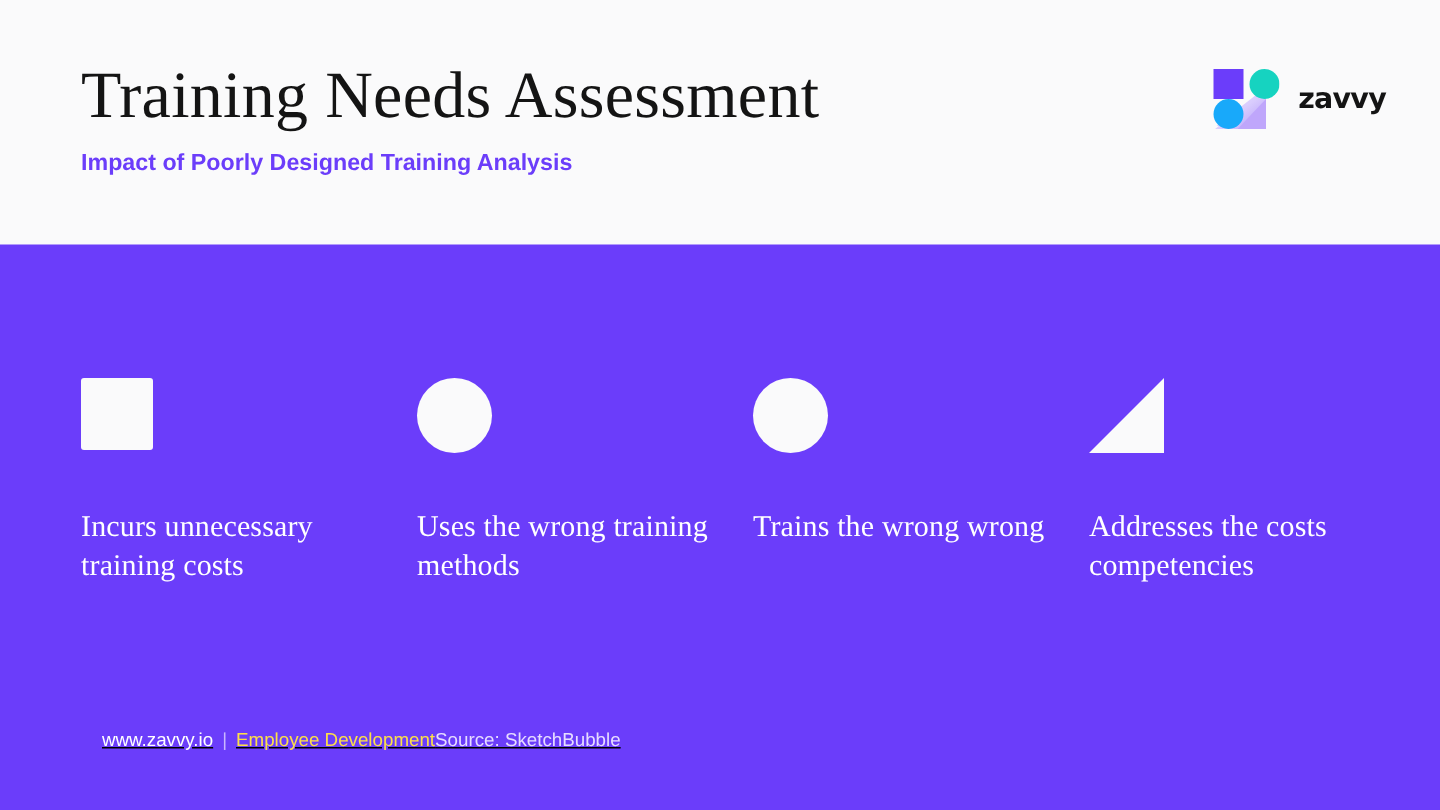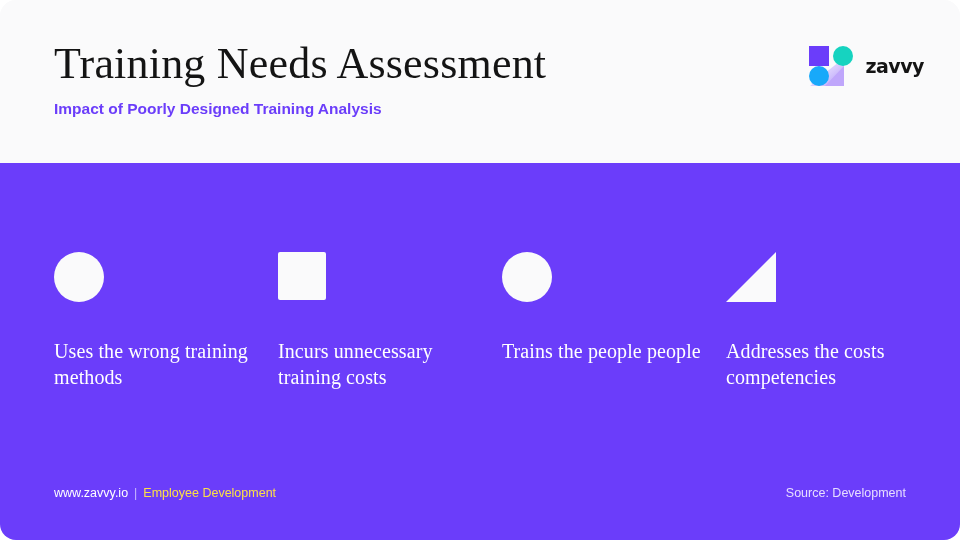--- a/index.html
+++ b/index.html
@@ -15,21 +15,20 @@
     font-family: "Liberation Sans", sans-serif;
     -webkit-font-smoothing: antialiased;
   }
 
   .slide {
     position: relative;
     width: 960px;
     height: 540px;
     background: #fafafb;
     overflow: hidden;
-    border-radius: 16px;
   }
 
   
   .header {
     position: absolute;
     left: 0;
     top: 0;
     width: 960px;
     height: 163px;
     background: #fafafb;
@@ -150,23 +149,23 @@
 
   
   .footer {
     position: absolute;
     left: 0;
     top: 315px;
     width: 960px;
     height: 30px;
     display: flex;
     align-items: center;
-    justify-content: space-between;
-    padding: 0 54px;
+    padding: 0 68px;
     box-sizing: border-box;
+    text-decoration: underline;
   }
   .footer-left {
     font-family: "Liberation Sans", sans-serif;
     font-size: 12.5px;
     color: #ffffff;
     white-space: nowrap;
     display: flex;
     align-items: center;
     gap: 6px;
   }
@@ -224,54 +223,54 @@
     </div>
 
   </div>
 
   <div class="body-panel">
 
     <div class="cards">
 
       <div class="card">
         <div class="card-icon">
+          <div class="shape-square"></div>
+        </div>
+        <div class="card-text">Incurs unnecessary training costs</div>
+      </div>
+
+      <div class="card">
+        <div class="card-icon">
           <div class="shape-circle"></div>
         </div>
         <div class="card-text">Uses the wrong training methods</div>
       </div>
 
       <div class="card">
         <div class="card-icon">
-          <div class="shape-square"></div>
-        </div>
-        <div class="card-text">Incurs unnecessary training costs</div>
-      </div>
-
-      <div class="card">
-        <div class="card-icon">
           <div class="shape-circle"></div>
         </div>
-        <div class="card-text">Trains the people people</div>
+        <div class="card-text">Trains the wrong wrong</div>
       </div>
 
       <div class="card">
         <div class="card-icon">
           <svg class="shape-triangle" viewBox="0 0 50 50">
             <polygon points="50,0 50,50 0,50" fill="#fafafb"></polygon>
           </svg>
         </div>
         <div class="card-text">Addresses the costs competencies</div>
       </div>
 
     </div>
 
     <div class="footer">
       <div class="footer-left">
         <span class="footer-site">www.zavvy.io</span>
         <span class="footer-sep">|</span>
         <span class="footer-dept">Employee Development</span>
       </div>
-      <div class="footer-right">Source: Development</div>
+      <div class="footer-right">Source: SketchBubble</div>
     </div>
 
   </div>
 
 </div>
 
 </body></html>

